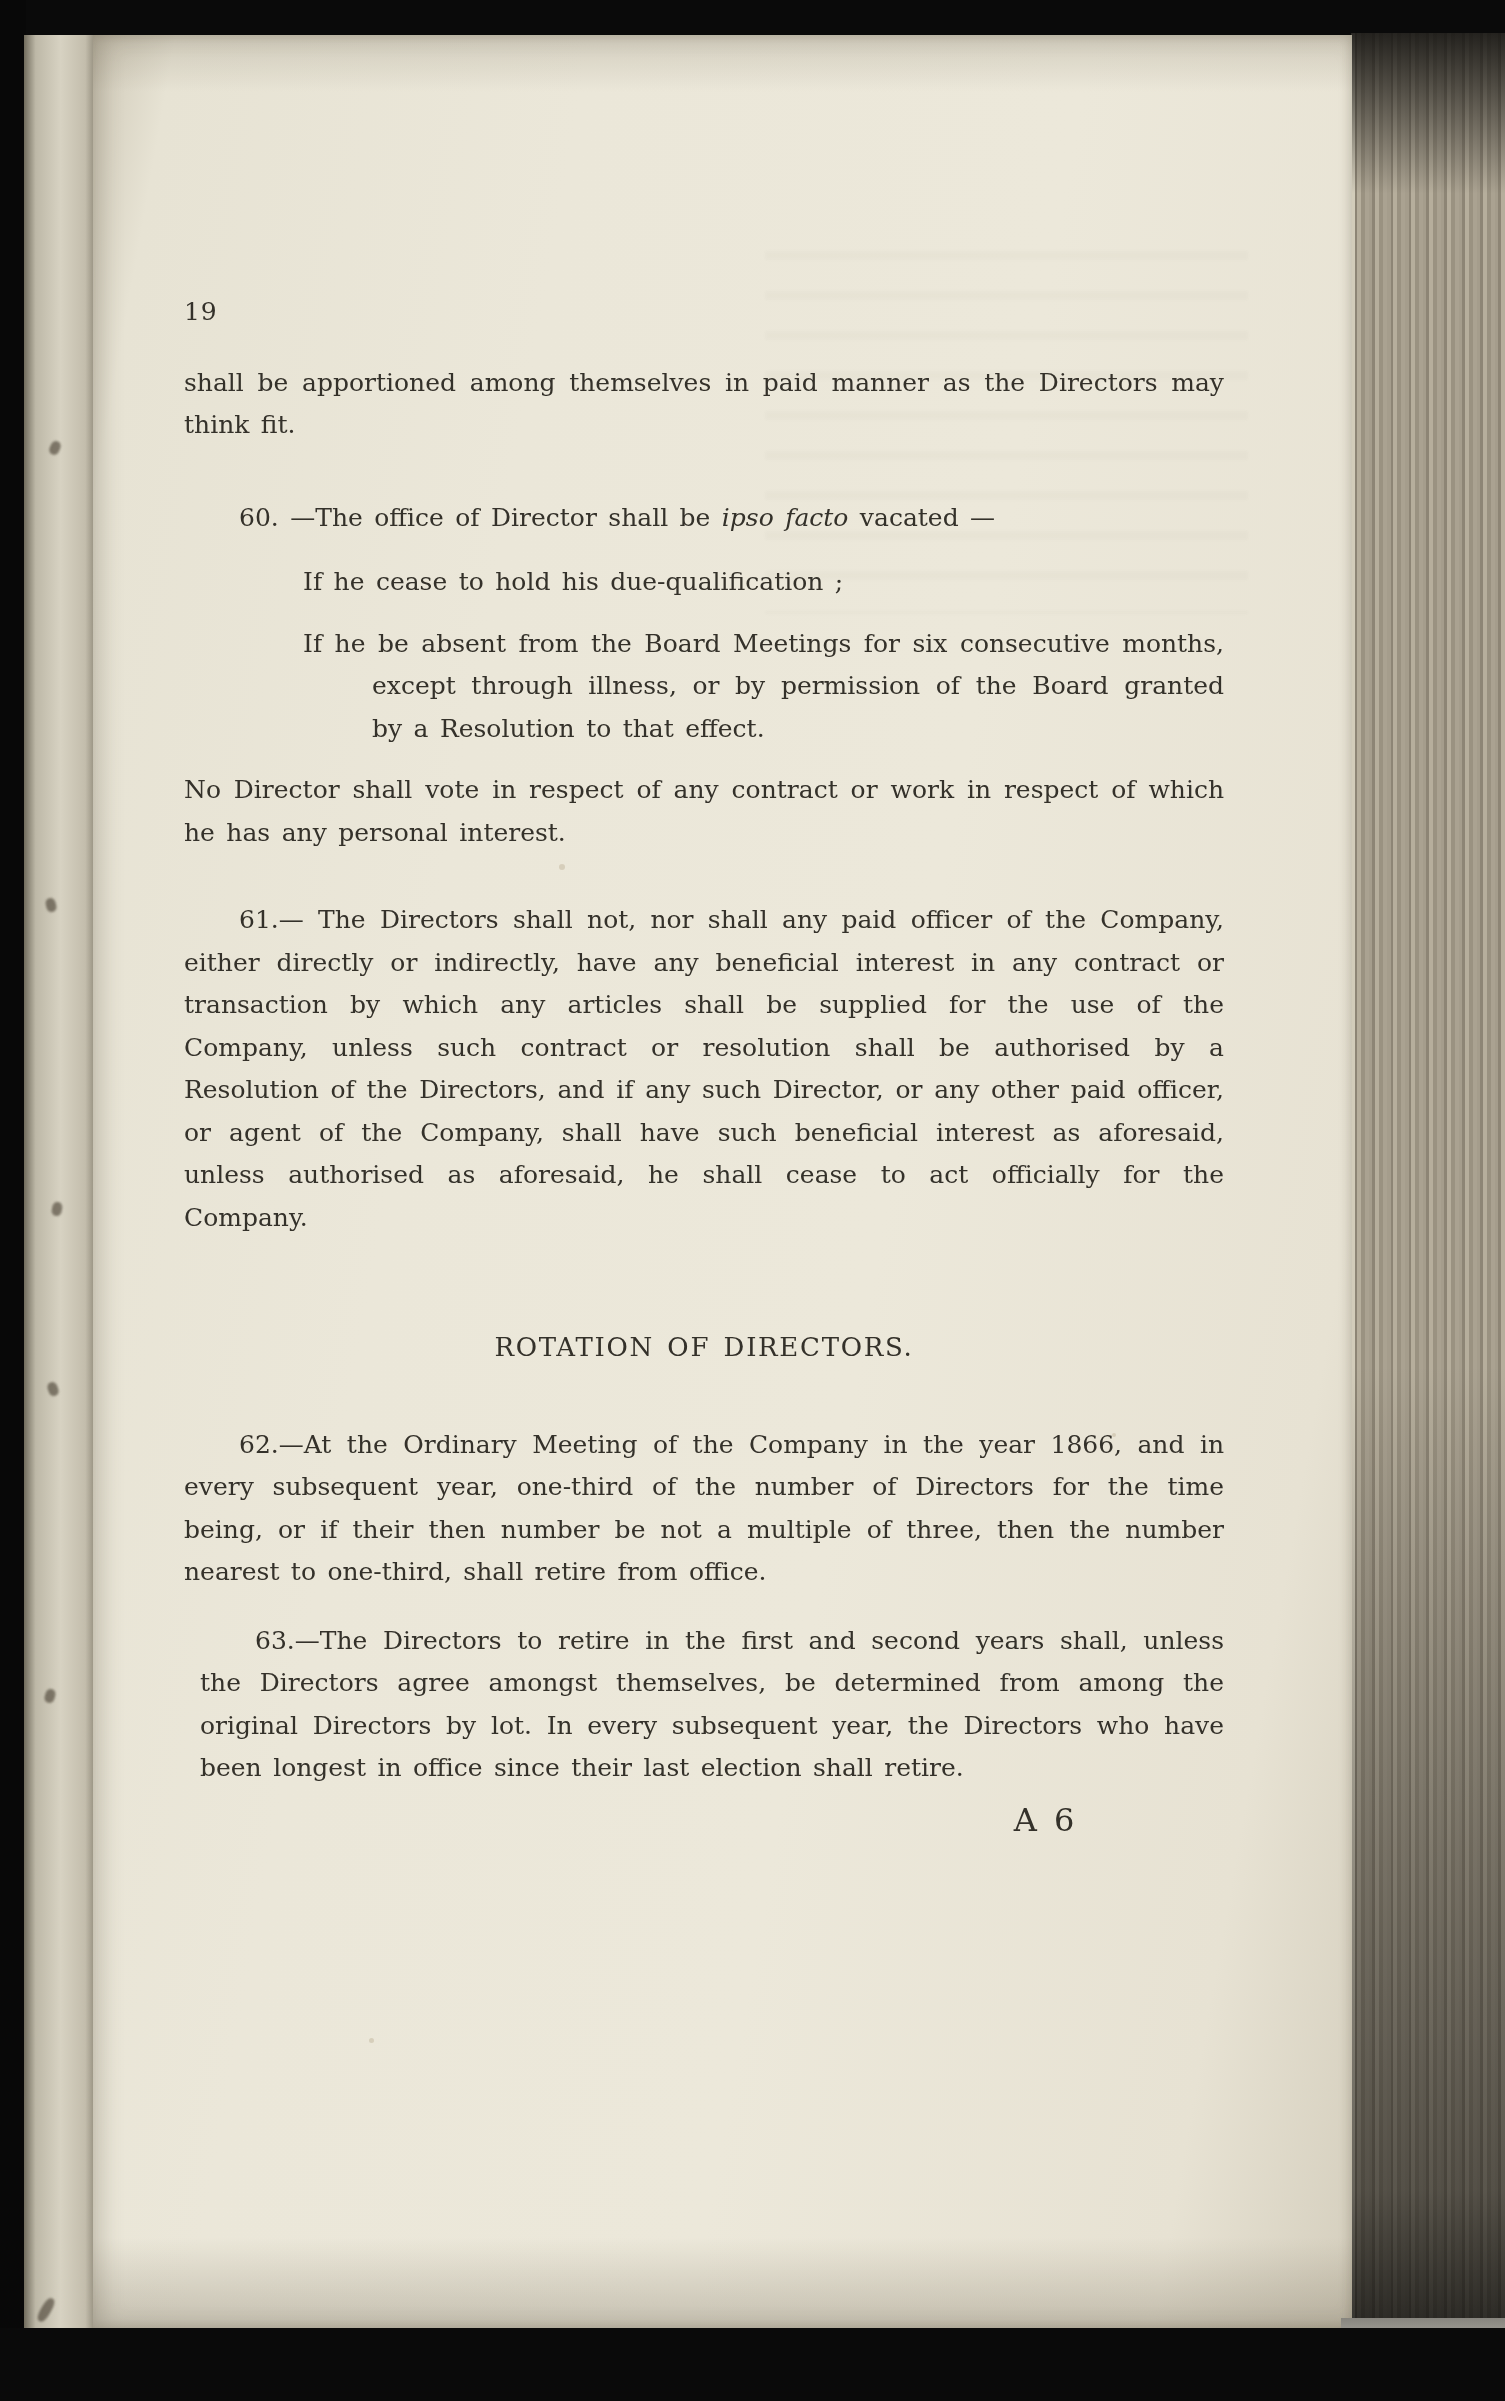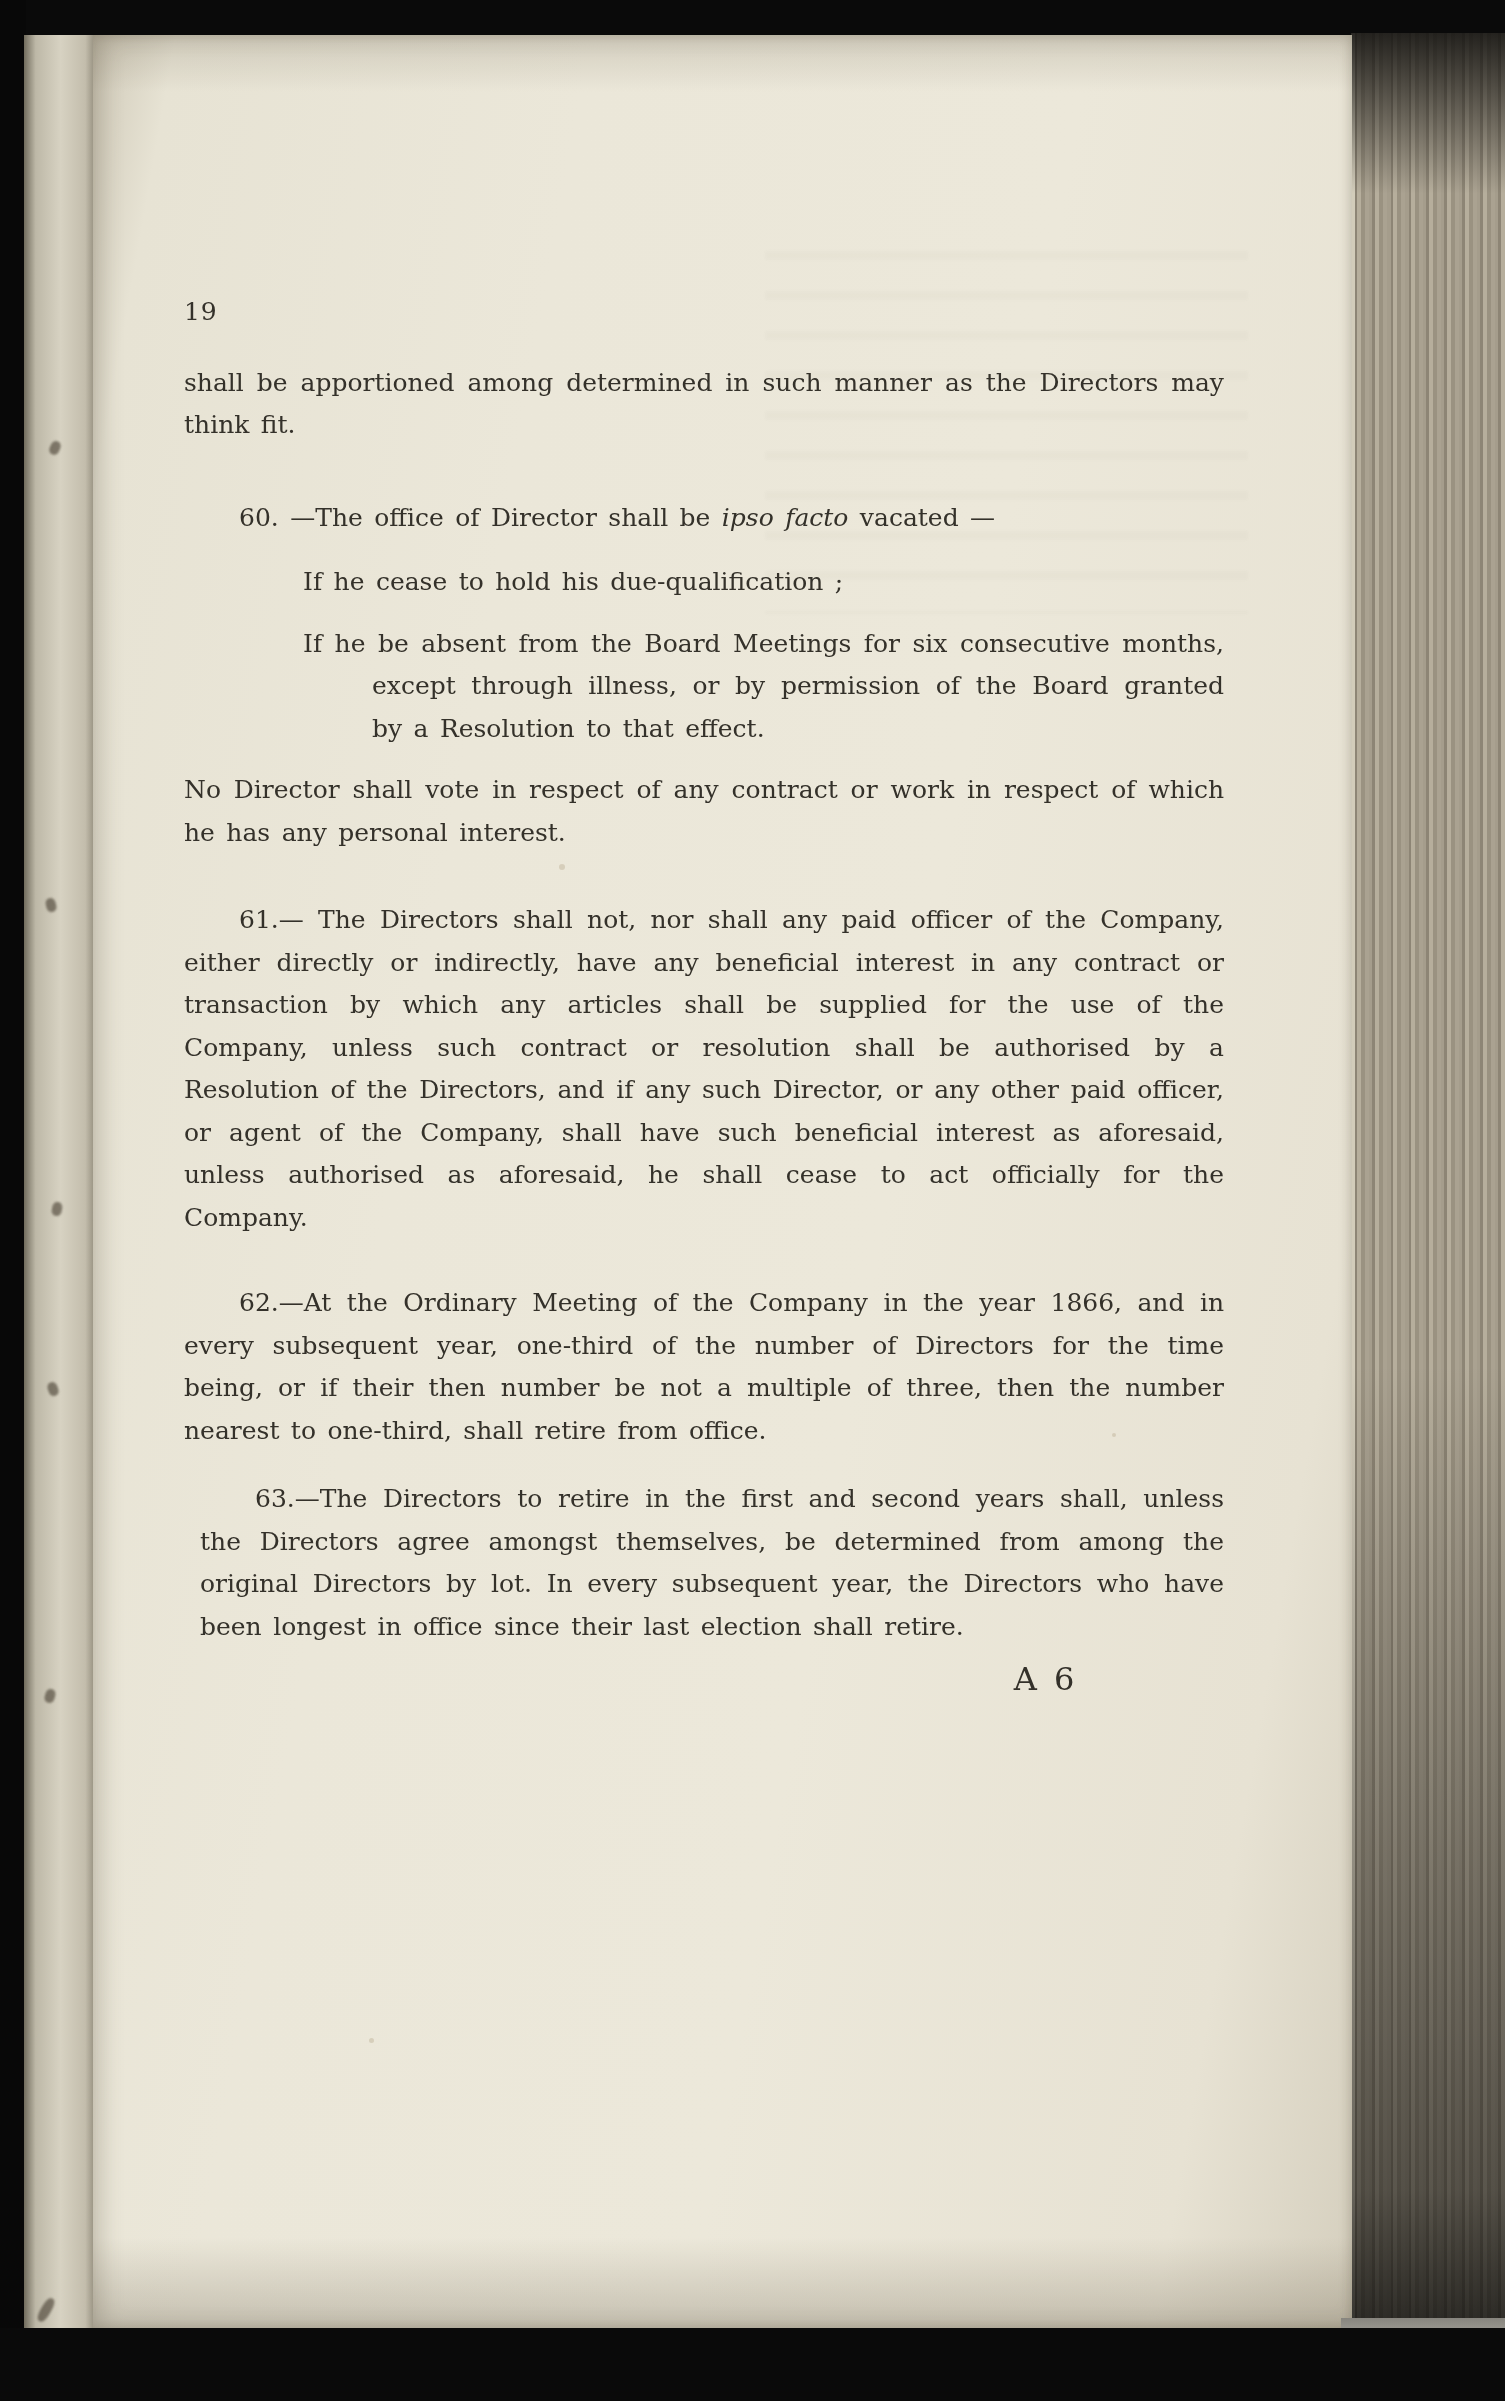--- a/index.html
+++ b/index.html
@@ -98,31 +98,32 @@
 
     <div class="ghost-showthrough"></div>
     <div class="paper-speck" style="left:466px; top:829px; width:6px; height:6px;"></div>
     <div class="paper-speck" style="left:1019px; top:1398px; width:4.3px; height:4.3px;"></div>
     <div class="paper-speck" style="left:276px; top:2003px; width:5.2px; height:5.2px;"></div>
 
     <div class="text-block">
 
       <div class="page-number">19</div>
 
-      <p class="para para-cont">shall be apportioned among determined in such manner as the Directors may think fit.</p>
+      <p class="para para-cont">shall be apportioned among themselves in paid manner as the Directors may think fit.</p>
 
       <p class="clause-intro"><span>60. —The office of Director shall be </span><span class="it">ipso facto</span><span> vacated —</span></p>
 
       <p class="item">If he cease to hold his due-qualification ;</p>
       <p class="item">If he be absent from the Board Meetings for six consecutive months, except through illness, or by permission of the Board granted by a Resolution to that effect.</p>
 
       <p class="para clause-footer">No Director shall vote in respect of any contract or work in respect of which he has any personal interest.</p>
 
       <p class="para clause">61.— The Directors shall not, nor shall any paid officer of the Company, either directly or indirectly, have any beneficial interest in any contract or transaction by which any articles shall be supplied for the use of the Company, unless such contract or resolution shall be authorised by a Resolution of the Directors, and if any such Director, or any other paid officer, or agent of the Company, shall have such beneficial interest as aforesaid, unless authorised as aforesaid, he shall cease to act officially for the Company.</p>
 
+      <h2 class="section-heading" style="font-weight:normal;">ROTATION OF DIRECTORS.</h2>
 
       <p class="para clause c62">62.—At the Ordinary Meeting of the Company in the year 1866, and in every subsequent year, one-third of the number of Directors for the time being, or if their then number be not a multiple of three, then the number nearest to one-third, shall retire from office.</p>
 
       <p class="para clause c63">63.—The Directors to retire in the first and second years shall, unless the Directors agree amongst themselves, be determined from among the original Directors by lot.  In every subsequent year, the Directors who have been longest in office since their last election shall retire.</p>
 
       <div class="signature-mark">A 6</div>
 
     </div>
   </div>
 

